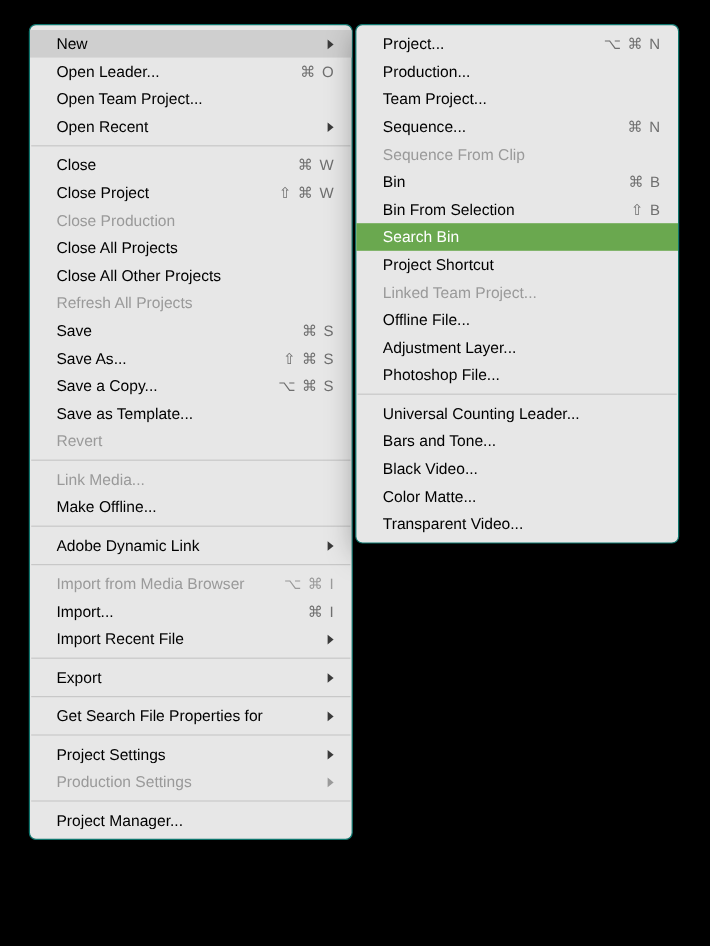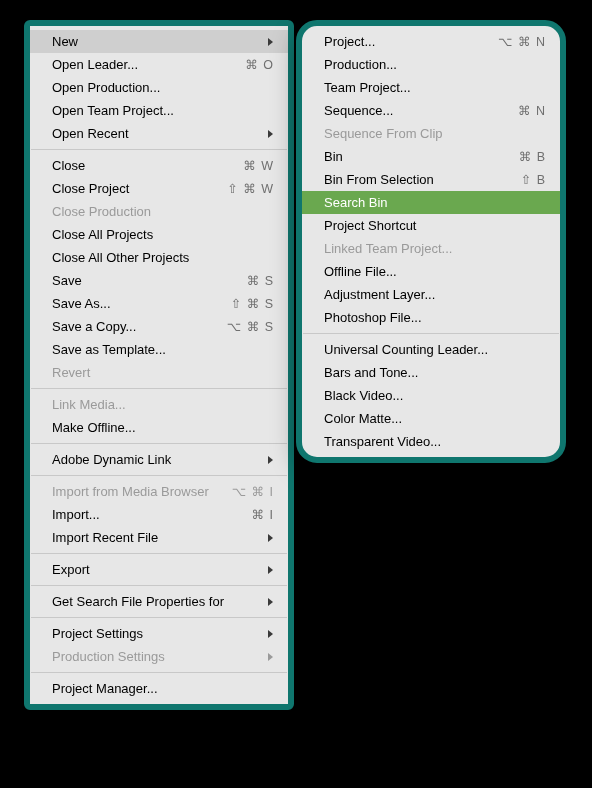--- a/index.html
+++ b/index.html
@@ -9,36 +9,35 @@
     height: 788px;
     background: #000;
     font-family: -apple-system, BlinkMacSystemFont, "Helvetica Neue", Arial, sans-serif;
     font-size: 13px;
     color: #000;
     -webkit-font-smoothing: antialiased;
   }
   .menu {
     position: absolute;
     background: #e7e7e7;
-    border: 6px solid #0f766e;
+    border: 1px solid #0f766e;
     border-radius: 6px;
     box-shadow: 0 8px 24px rgba(0,0,0,0.35), 0 0 0 1px rgba(0,0,0,0.05);
     padding: 4px 0;
     box-sizing: border-box;
   }
   .menu.left {
     left: 24px;
     top: 20px;
     width: 270px;
   }
   .menu.right {
     left: 296px;
     top: 20px;
     width: 270px;
-    border-radius: 21px;
   }
   .item {
     display: flex;
     align-items: center;
     height: 23px;
     padding: 0 14px 0 22px;
     position: relative;
     white-space: nowrap;
   }
   .item .label {
@@ -92,23 +91,20 @@
         <svg width="7" height="10" viewBox="0 0 7 10">
           <path d="M1 1 L6 5 L1 9 Z" fill="#3a3a3a"></path>
         </svg>
       </span>
     </div>
     <div class="item">
       <span class="label">Open Leader...</span>
       <span class="shortcut">⌘ O</span>
     </div>
     <div class="item">
-      <span class="label">Open Production...</span>
-    </div>
-    <div class="item">
       <span class="label">Open Team Project...</span>
     </div>
     <div class="item">
       <span class="label">Open Recent</span>
       <span class="chevron">
         <svg width="7" height="10" viewBox="0 0 7 10">
           <path d="M1 1 L6 5 L1 9 Z" fill="#3a3a3a"></path>
         </svg>
       </span>
     </div>
@@ -122,20 +118,23 @@
       <span class="shortcut">⇧ ⌘ W</span>
     </div>
     <div class="item disabled">
       <span class="label">Close Production</span>
     </div>
     <div class="item">
       <span class="label">Close All Projects</span>
     </div>
     <div class="item">
       <span class="label">Close All Other Projects</span>
+    </div>
+    <div class="item disabled">
+      <span class="label">Refresh All Projects</span>
     </div>
     <div class="item">
       <span class="label">Save</span>
       <span class="shortcut">⌘ S</span>
     </div>
     <div class="item">
       <span class="label">Save As...</span>
       <span class="shortcut">⇧ ⌘ S</span>
     </div>
     <div class="item">

